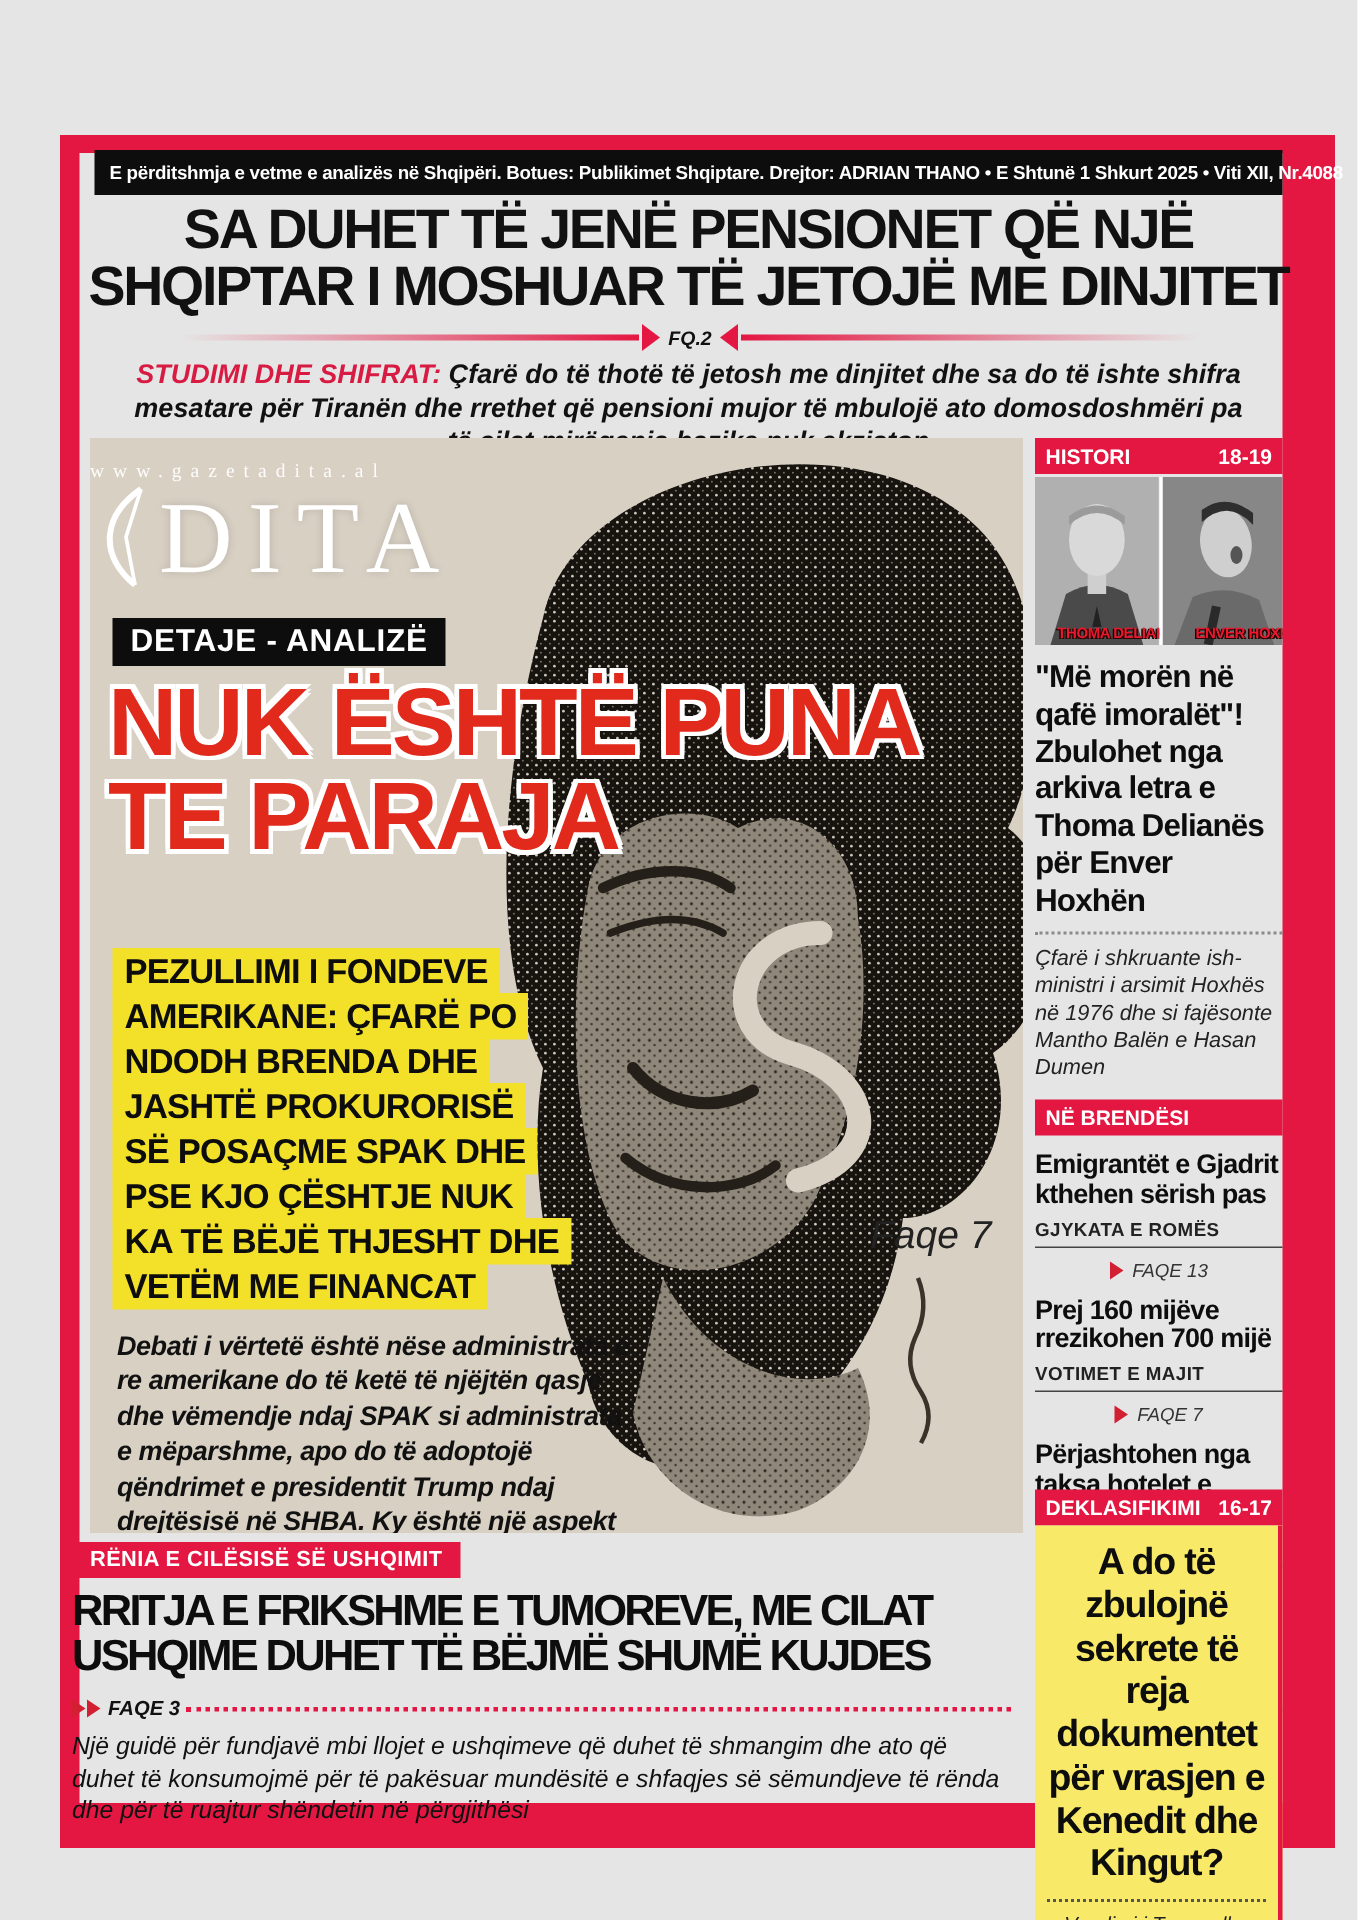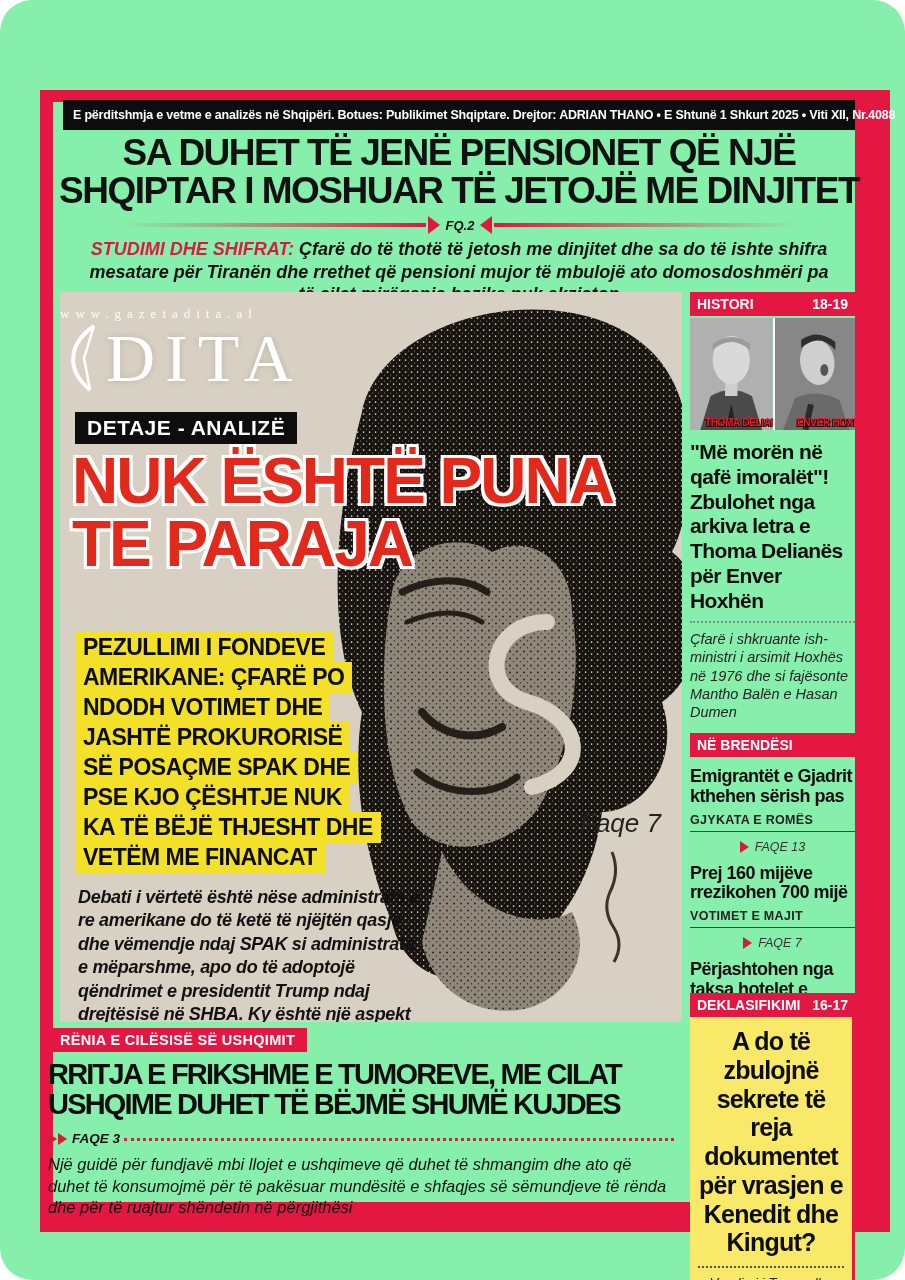--- a/index.html
+++ b/index.html
@@ -1,18 +1,18 @@
 <!DOCTYPE html>
 <html><head>
 <meta charset="utf-8">
 <style>
   * { margin:0; padding:0; box-sizing:border-box; }
   html,body { background:#fff; }
   body { font-family:"Liberation Sans", sans-serif; }
-  .page { position:relative; width:905px; height:1280px; background:#86efac; overflow:hidden; margin:0 auto;border-radius:32px; }
+  .page { position:relative; width:905px; height:1280px; background:#e5e5e5; overflow:hidden; margin:0 auto; }
 
   
   .frame-top    { position:absolute; left:40px; top:90px;  width:850px; height:12px; background:var(--red); }
   .frame-left   { position:absolute; left:40px; top:90px;  width:13px;  height:1142px; background:var(--red); }
   .frame-right  { position:absolute; left:855px; top:90px; width:35px;  height:1142px; background:var(--red); }
   .frame-bottom { position:absolute; left:40px; top:1202px; width:850px; height:30px; background:var(--red); }
 
   :root { --red:#e41742; --brightred:#e12a1c; --yellow:#f3e129; --yellowbox:#f8e968; --beige:#d8d0c3; }
 
   
@@ -174,21 +174,21 @@
     <div class="feature-label">DETAJE - ANALIZË</div>
 
     <div class="feature-head">
       <div>NUK ËSHTË PUNA</div>
       <div>TE PARAJA</div>
     </div>
 
     <div class="hl-lines">
       <div class="hl"><span>PEZULLIMI I FONDEVE</span></div>
       <div class="hl"><span>AMERIKANE: ÇFARË PO</span></div>
-      <div class="hl"><span>NDODH VOTIMET DHE</span></div>
+      <div class="hl"><span>NDODH BRENDA DHE</span></div>
       <div class="hl"><span>JASHTË PROKURORISË</span></div>
       <div class="hl"><span>SË POSAÇME SPAK DHE</span></div>
       <div class="hl"><span>PSE KJO ÇËSHTJE NUK</span></div>
       <div class="hl"><span>KA TË BËJË THJESHT DHE</span></div>
       <div class="hl"><span>VETËM ME FINANCAT</span></div>
     </div>
 
     <div class="feature-par">Debati i vërtetë është nëse administrata e re amerikane do të ketë të njëjtën qasje dhe vëmendje ndaj SPAK si administrata e mëparshme, apo do të adoptojë qëndrimet e presidentit Trump ndaj drejtësisë në SHBA. Ky është një aspekt që mund të ketë pasoja</div>
     <div class="faqe7">Faqe 7</div>
   </div>

